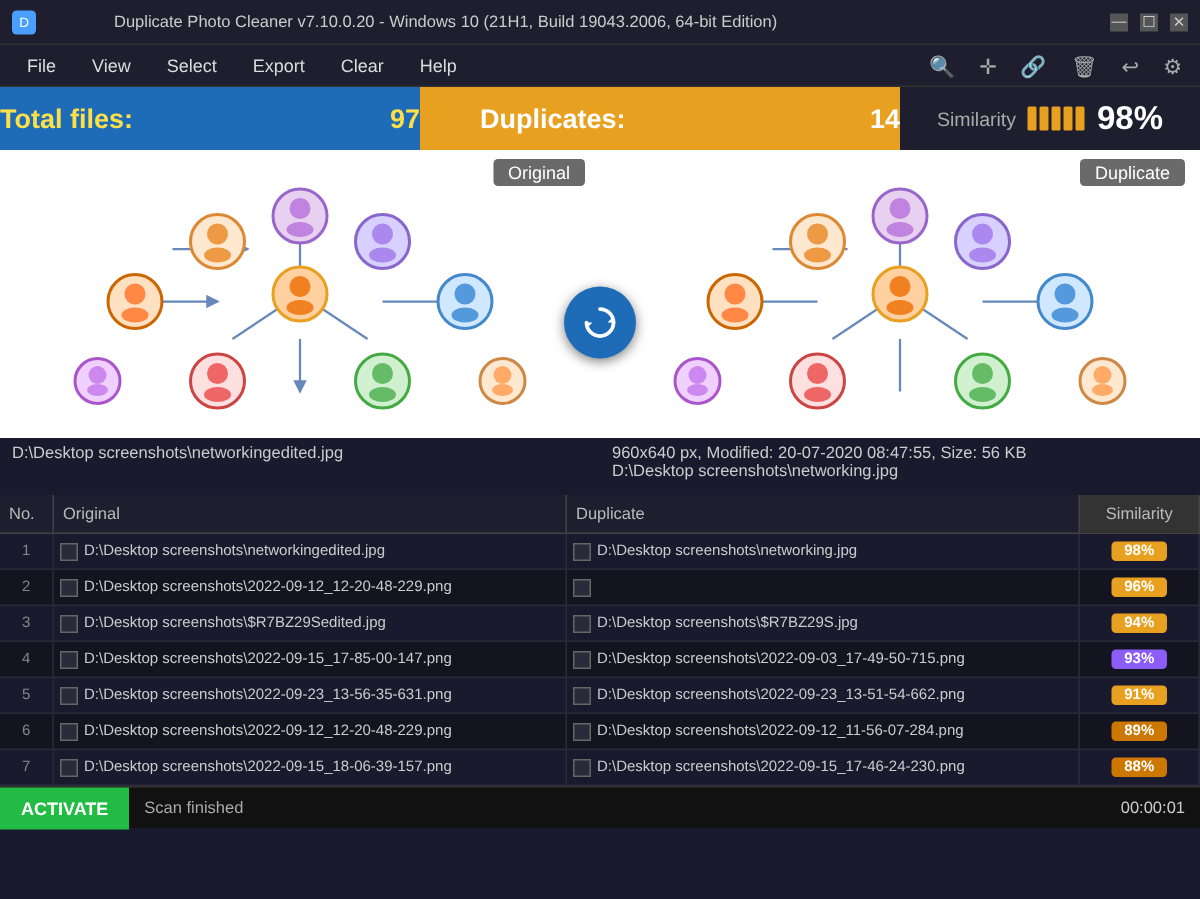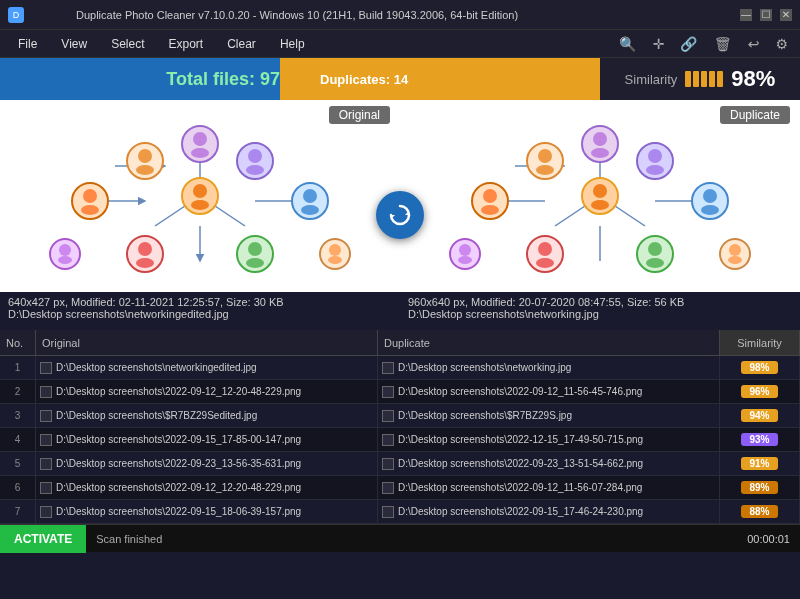--- a/index.html
+++ b/index.html
@@ -90,32 +90,32 @@
     #stats-bar {
       height: 42px;
       display: flex;
       align-items: stretch;
     }
     .stat-total {
       background: #1e6bb8;
       flex: 1;
       display: flex;
       align-items: center;
-      justify-content: flex-end;
+      justify-content: space-between;
       font-size: 18px;
       font-weight: bold;
-      color: #86efac;
+      color: #fde047;
     }
     .stat-duplicates {
       background: #e8a020;
       flex: 1;
       display: flex;
       align-items: center;
-      justify-content: flex-start;
-      font-size: 13px;
+      justify-content: space-between;
+      font-size: 18px;
       font-weight: bold;
       color: white;
       padding-left: 40px;
     }
     .stat-similarity {
       background: #1e1e2e;
       width: 200px;
       display: flex;
       align-items: center;
       justify-content: center;
@@ -418,21 +418,20 @@
         <circle cx="50" cy="148" r="15" fill="#f0d0ff" stroke="#aa55cc" stroke-width="2"></circle>
         <circle cx="50" cy="144" r="6" fill="#cc88ee"></circle>
         <ellipse cx="50" cy="154" rx="7" ry="4" fill="#cc88ee"></ellipse>
 
         <circle cx="320" cy="148" r="15" fill="#ffe8d0" stroke="#cc8844" stroke-width="2"></circle>
         <circle cx="320" cy="144" r="6" fill="#ffaa66"></circle>
         <ellipse cx="320" cy="154" rx="7" ry="4" fill="#ffaa66"></ellipse>
       </svg>
     </div>
     <div class="preview-info">
-      <div>640x427 px, Modified: 02-11-2021 12:25:57, Size: 30 KB</div>
       <div>D:\Desktop screenshots\networkingedited.jpg</div>
     </div>
   </div>
 
   <div class="sync-overlay">
     <svg width="26" height="26" viewBox="0 0 26 26">
       <path d="M13 4 A9 9 0 0 1 22 13" stroke="white" stroke-width="2.5" fill="none" stroke-linecap="round"></path>
       <path d="M22 13 A9 9 0 0 1 4 13" stroke="white" stroke-width="2.5" fill="none" stroke-linecap="round"></path>
       <polygon points="22,9 22,13 18,13" fill="white"></polygon>
       <polygon points="4,17 4,13 8,13" fill="white"></polygon>
@@ -514,21 +513,20 @@
     </div>
   </div>
       <div class="table-row">
     <div class="td td-no">2</div>
     <div class="td td-orig">
       <div class="chk"></div>
       <span>D:\Desktop screenshots\2022-09-12_12-20-48-229.png</span>
     </div>
     <div class="td td-dup">
       <div class="chk"></div>
-      <span>D:\Desktop screenshots\2022-09-12_11-56-45-746.png</span>
     </div>
     <div class="td td-sim">
       <span class="sim-badge" style="background:#e8a020">96%</span>
     </div>
   </div>
       <div class="table-row">
     <div class="td td-no">3</div>
     <div class="td td-orig">
       <div class="chk"></div>
       <span>D:\Desktop screenshots\$R7BZ29Sedited.jpg</span>
@@ -542,21 +540,21 @@
     </div>
   </div>
       <div class="table-row">
     <div class="td td-no">4</div>
     <div class="td td-orig">
       <div class="chk"></div>
       <span>D:\Desktop screenshots\2022-09-15_17-85-00-147.png</span>
     </div>
     <div class="td td-dup">
       <div class="chk"></div>
-      <span>D:\Desktop screenshots\2022-12-15_17-49-50-715.png</span>
+      <span>D:\Desktop screenshots\2022-09-03_17-49-50-715.png</span>
     </div>
     <div class="td td-sim">
       <span class="sim-badge" style="background:#8b5cf6">93%</span>
     </div>
   </div>
       <div class="table-row">
     <div class="td td-no">5</div>
     <div class="td td-orig">
       <div class="chk"></div>
       <span>D:\Desktop screenshots\2022-09-23_13-56-35-631.png</span>

